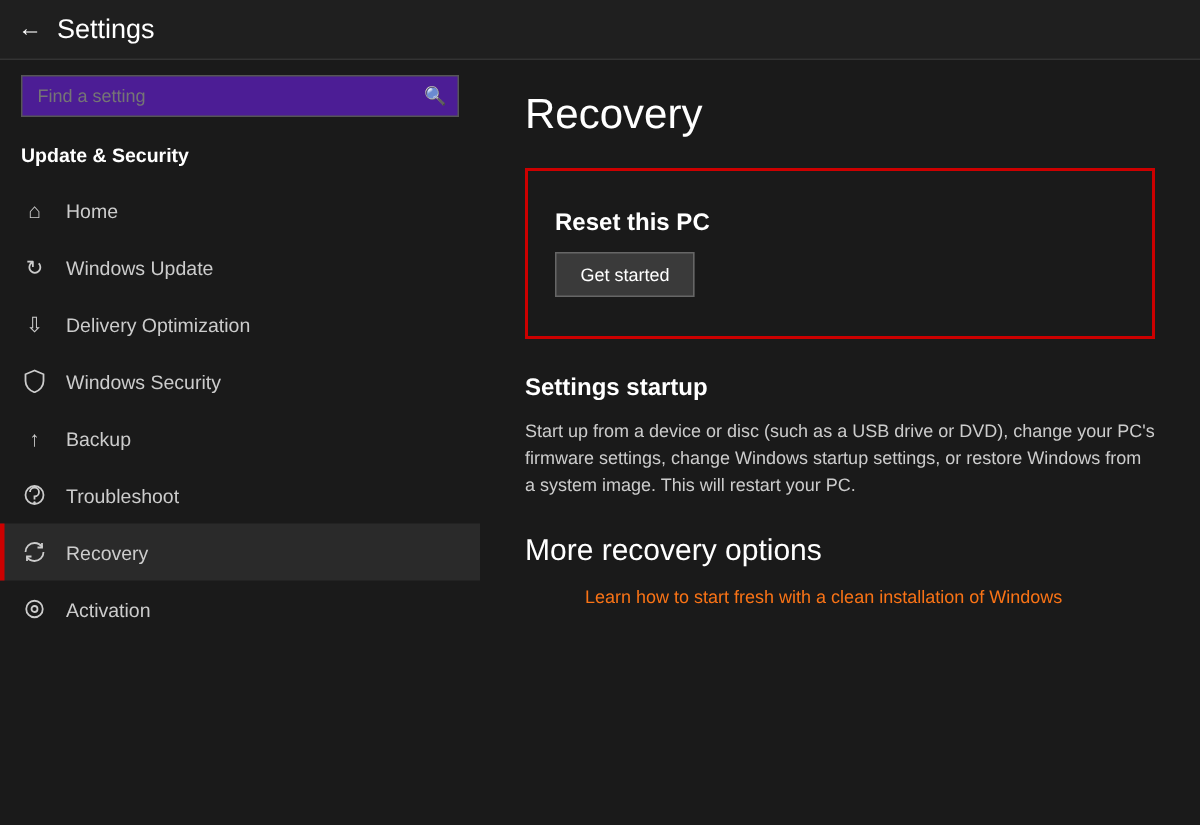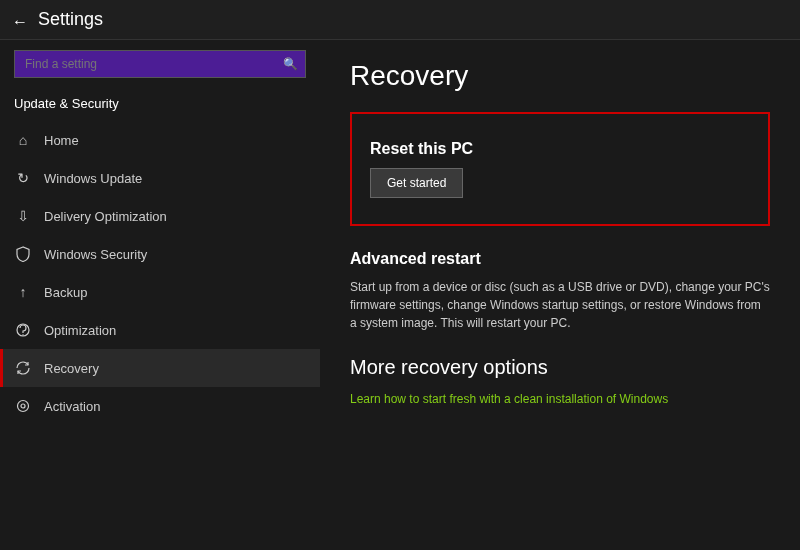--- a/index.html
+++ b/index.html
@@ -71,21 +71,21 @@
       position: absolute;
       right: 8px;
       top: 50%;
       transform: translateY(-50%);
       color: #aaa;
       font-size: 12px;
     }
 
     .sidebar-section-title {
       font-size: 13px;
-      font-weight: 400;
+      font-weight: 700;
       color: #ffffff;
       padding: 8px 14px 10px;
     }
 
     .sidebar-item {
       display: flex;
       align-items: center;
       gap: 12px;
       padding: 10px 14px;
       cursor: pointer;
@@ -170,23 +170,24 @@
     
     .more-section {}
     .more-section-title {
       font-size: 20px;
       font-weight: 400;
       color: #ffffff;
       margin-bottom: 10px;
     }
     .link-text {
       font-size: 12px;
-      color: #84cc16;
+      color: #f97316;
       cursor: pointer;
       text-decoration: none;
+      margin-left: 40px;
     }
   </style>
 </head>
 <body>
 
 <div class="titlebar">
   <span class="titlebar-back">←</span>
   <span class="titlebar-title">Settings</span>
 </div>
 
@@ -231,21 +232,21 @@
     </div>
 
     <div class="sidebar-item">
       <span class="sidebar-icon">
         <svg width="16" height="16" viewBox="0 0 16 16" fill="none">
           <circle cx="8" cy="8" r="6" stroke="#cccccc" stroke-width="1.2"></circle>
           <path d="M5 6C5 4.3 6.3 3 8 3C9.7 3 11 4.3 11 6C11 7.7 9.7 9 8 9V11" stroke="#cccccc" stroke-width="1.2"></path>
           <circle cx="8" cy="13" r="0.8" fill="#cccccc"></circle>
         </svg>
       </span>
-      <span>Optimization</span>
+      <span>Troubleshoot</span>
     </div>
 
     <div class="sidebar-item active">
       <span class="sidebar-icon">
         <svg width="16" height="16" viewBox="0 0 16 16" fill="none">
           <path d="M2 8C2 4.7 4.7 2 8 2C10.2 2 12.1 3.1 13.2 4.8" stroke="#cccccc" stroke-width="1.2" fill="none"></path>
           <path d="M13 2V5H10" stroke="#cccccc" stroke-width="1.2" fill="none"></path>
           <path d="M14 8C14 11.3 11.3 14 8 14C5.8 14 3.9 12.9 2.8 11.2" stroke="#cccccc" stroke-width="1.2" fill="none"></path>
           <path d="M3 14V11H6" stroke="#cccccc" stroke-width="1.2" fill="none"></path>
         </svg>
@@ -267,21 +268,21 @@
   <div class="content">
 
     <h1 class="page-title">Recovery</h1>
 
     <div class="reset-section">
       <div class="section-title">Reset this PC</div>
       <button class="btn">Get started</button>
     </div>
 
     <div class="advanced-section">
-      <div class="section-title">Advanced restart</div>
+      <div class="section-title">Settings startup</div>
       <div class="section-desc">Start up from a device or disc (such as a USB drive or DVD), change your PC's firmware settings, change Windows startup settings, or restore Windows from a system image. This will restart your PC.</div>
     </div>
 
     <div class="more-section">
       <div class="more-section-title">More recovery options</div>
       <a class="link-text">Learn how to start fresh with a clean installation of Windows</a>
     </div>
   </div>
 
 </div>

